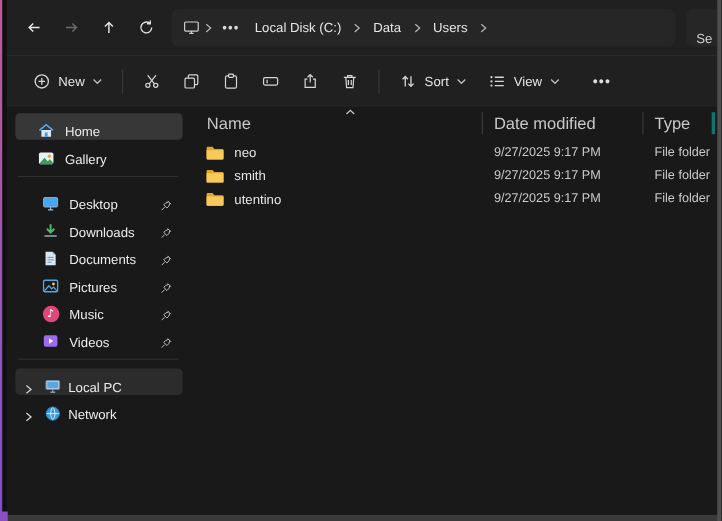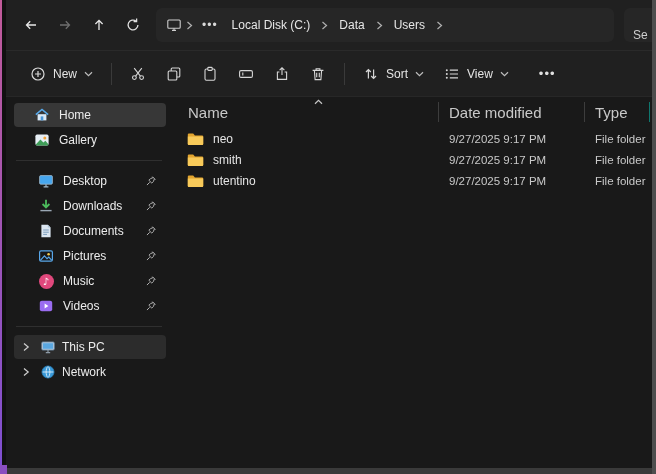--- a/index.html
+++ b/index.html
@@ -30,39 +30,39 @@
   .cmd-btn{display:flex;align-items:center;gap:7px;padding:0 10px;height:34px;border-radius:4px;font-size:12px;color:#e4e4e4;flex:none}
   .icon-btn{width:36px;height:34px;display:flex;align-items:center;justify-content:center;border-radius:4px;flex:none}
   .cmd-sep{width:1px;height:22px;background:#3a3a3a;margin:0 8px;flex:none}
   .more-btn{font-size:13px;letter-spacing:1px;color:#e0e0e0;padding:0 10px;height:34px;display:flex;align-items:center;margin-left:10px}
 
   
   .content{flex:1;display:flex;min-height:0;background:#191919}
 
   
   .sidebar{width:166px;flex:none;padding:5px 4px 0 6px;overflow:hidden}
-  .side-item{height:24px;margin:1px 2px;border-radius:4px;display:flex;align-items:center;padding-left:20px;gap:9px;font-size:12px;color:#ececec}
+  .side-item{height:24px;margin:1px 2px;border-radius:4px;display:flex;align-items:flex-end;padding-left:20px;gap:9px;font-size:12px;color:#ececec}
   .side-item.pinned{padding-left:24px}
   .side-item.tree{padding-left:7px;gap:6px}
   .side-item.tree .sicon{margin-left:3px}
   .side-item.selected{background:#373737}
   .side-item.hovered{background:#2c2c2c}
   .sicon{width:16px;height:16px;flex:none;display:flex;align-items:center;justify-content:center}
   .slabel{flex:1;overflow:hidden;white-space:nowrap}
   .pin{flex:none;margin-right:9px;display:flex;align-items:center}
   .side-sep{height:1px;background:#2f2f2f;margin:8px 6px 8px 4px}
   .music-badge{width:15px;height:15px;border-radius:50%;background:#e0487c;color:#fff;font-size:10px;line-height:15px;text-align:center;font-family:"DejaVu Sans",sans-serif}
 
   
   .main{flex:1;min-width:0;padding-top:3px;position:relative}
   .hdr-row{display:flex;height:24px;align-items:center;position:relative;margin:0 2px 4px 14px;font-size:15px;color:#c9c9c9}
   .hdr-cell{display:flex;align-items:center;height:20px;position:relative}
   .hdr-name{width:252px;padding-left:2px}
   .hdr-date{width:146px;padding-left:10px;border-left:1px solid #3d3d3d}
-  .hdr-type{flex:1;padding-left:10px;border-left:1px solid #3d3d3d;border-right:1px solid #0f766e}
+  .hdr-type{flex:1;padding-left:10px;border-left:1px solid #3d3d3d;border-right:3px solid #0f766e}
   .sort-caret{position:absolute;left:128px;top:-3px}
   .rows{margin-left:8px}
   .file-row{display:flex;align-items:center;height:21px;font-size:12px;border-radius:3px}
   .cell-name{width:258px;display:flex;align-items:center;gap:9px;padding-left:7px;color:#e5e5e5}
   .cell-date{width:146px;color:#c9c9c9;padding-left:11px;font-size:11.5px}
   .cell-type{flex:1;color:#c9c9c9;padding-left:11px;font-size:11.5px}
   svg{display:block}
 </style>
 </head>
 <body>
@@ -372,21 +372,21 @@
               <path d="M3 1.5 L7.2 5 L3 8.5" stroke="#cfcfcf" stroke-width="1.2" fill="none"></path>
             </svg>
         </span>
         <span class="sicon">
           <svg width="16" height="16" viewBox="0 0 16 16">
               <rect x="1.8" y="3" width="12.4" height="8" rx="1" fill="#bcd4ea" stroke="#6f8aa2" stroke-width="0.9"></rect>
               <rect x="3" y="4.2" width="10" height="5.6" fill="#5aa7e0"></rect>
               <path d="M5.8 13.6 H10.2 M8 11 V13.6" stroke="#8d9aa6" stroke-width="1.2"></path>
             </svg>
         </span>
-        <span class="slabel">This PC</span>
+        <span class="slabel">Local PC</span>
       </div>
 
       <div class="side-item tree">
         <span>
           <svg width="10" height="10" viewBox="0 0 10 10">
               <path d="M3 1.5 L7.2 5 L3 8.5" stroke="#cfcfcf" stroke-width="1.2" fill="none"></path>
             </svg>
         </span>
         <span class="sicon">
           <svg width="16" height="16" viewBox="0 0 16 16">

